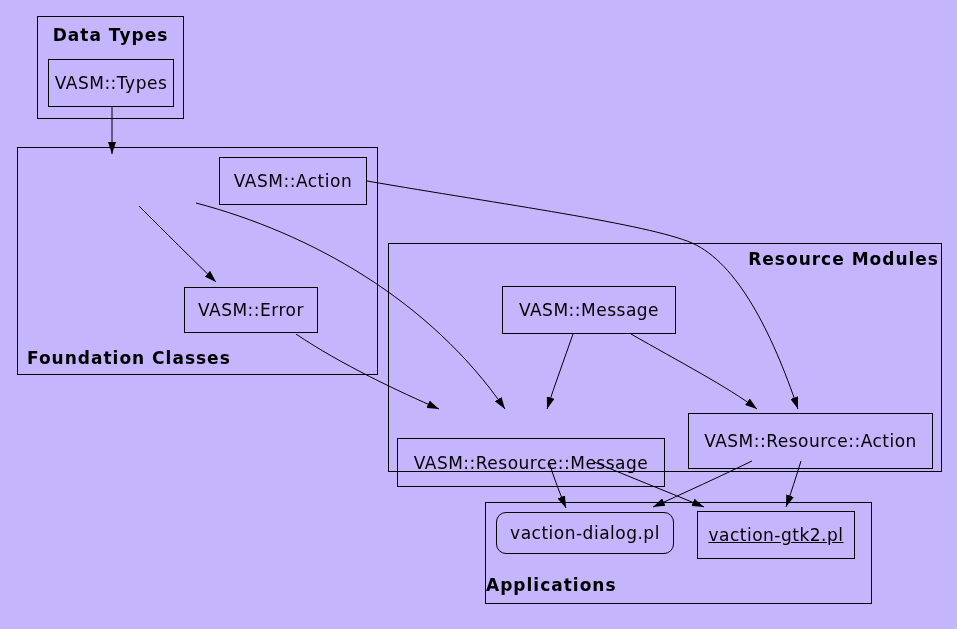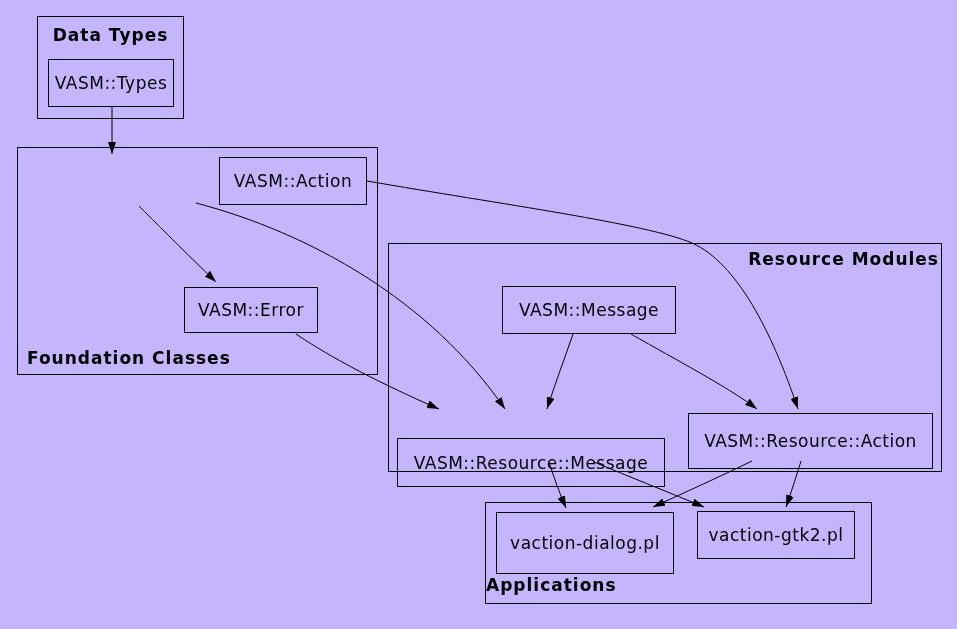--- a/index.html
+++ b/index.html
@@ -109,21 +109,21 @@
   </div>
 
   <div class="node" style="left:397px; top:438px; width:268px; height:49px;">
     <span class="node-label">VASM::Resource::Message</span>
   </div>
 
   <div class="node" style="left:688px; top:413px; width:245px; height:56px;">
     <span class="node-label">VASM::Resource::Action</span>
   </div>
 
-  <div class="node" style="left:496px; top:512px; width:178px; height:62px;">
+  <div class="node" style="left:496px; top:512px; width:178px; height:42px;border-radius:10px;">
     <span class="node-label">vaction-dialog.pl</span>
   </div>
 
-  <div class="node" style="left:697px; top:511px; width:158px; height:48px;">
+  <div class="node" style="left:697px; top:511px; width:158px; height:48px;text-decoration:underline;">
     <span class="node-label">vaction-gtk2.pl</span>
   </div>
 
 </div>
 
 </body></html>

